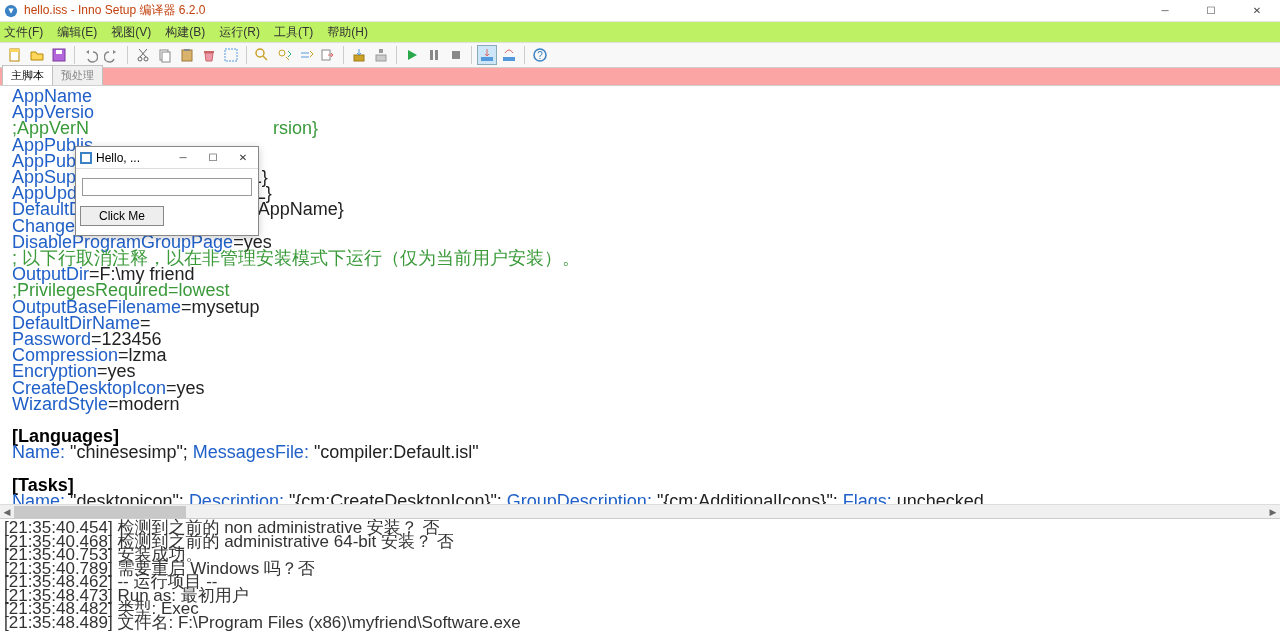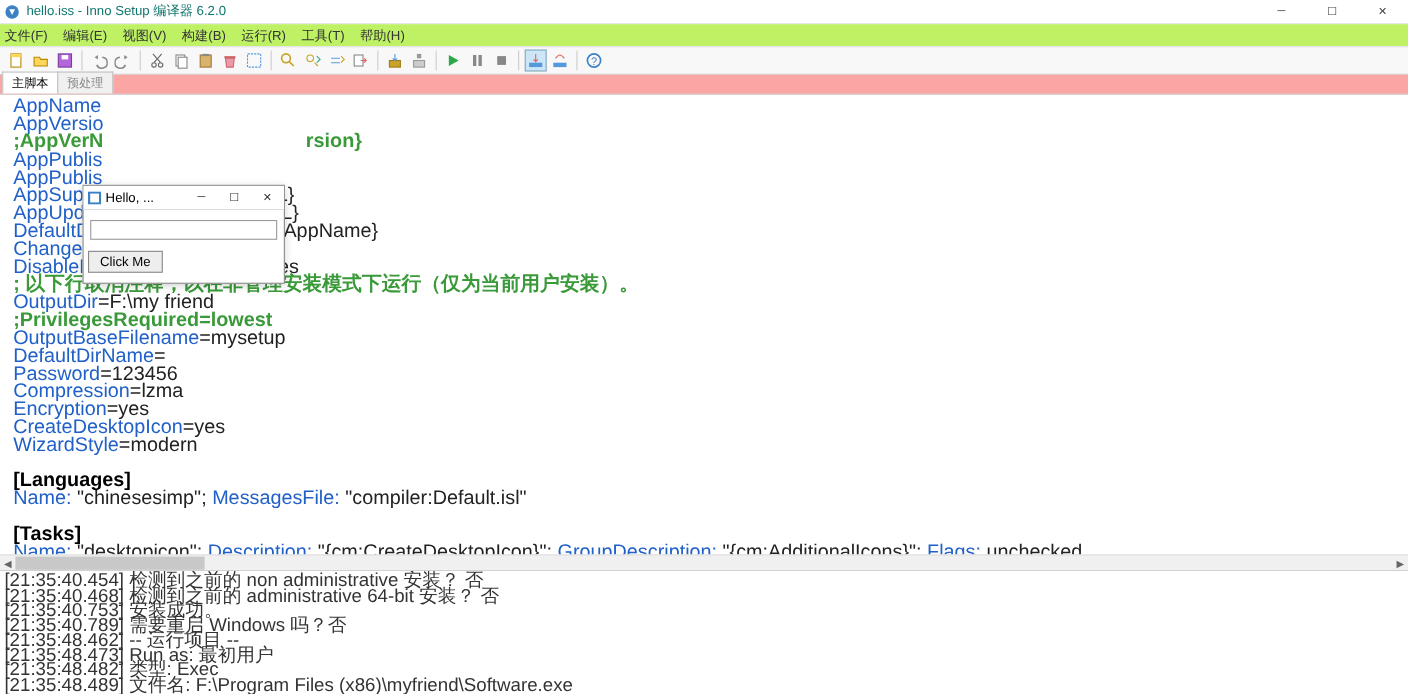--- a/index.html
+++ b/index.html
@@ -1,54 +1,54 @@
 <!DOCTYPE html>
 <html><head>
 <meta charset="utf-8">
 <style>
 * { margin: 0; padding: 0; box-sizing: border-box; font-family: "Microsoft YaHei", "Segoe UI", Tahoma, sans-serif; }
 body { background: #fff; width: 1280px; height: 631px; overflow: hidden; font-size: 12px; color: #000; }
 .titlebar { height: 22px; background: #fff; display: flex; align-items: center; padding-left: 4px; border-bottom: 1px solid #e5e5e5; }
 .titlebar .app-icon { width: 14px; height: 14px; margin-right: 6px; }
-.titlebar .title { flex: 1; font-size: 12px; color: #0f766e; }
+.titlebar .title { flex: 1; font-size: 12px; color: #c2410c; }
 .titlebar .win-controls { display: flex; }
 .titlebar .win-controls div { width: 46px; height: 22px; display: flex; align-items: center; justify-content: center; color: #444; font-size: 10px; }
 .menubar { height: 20px; background: #bef264; display: flex; align-items: center; padding-left: 4px; font-size: 12px; color: #333; }
 .menubar span { margin-right: 14px; }
 .toolbar { height: 26px; background: #f8f8f8; border-top: 1px solid #e0e0e0; border-bottom: 1px solid #d0d0d0; display: flex; align-items: center; padding-left: 4px; }
 .toolbar .btn { width: 20px; height: 20px; margin: 0 1px; display: flex; align-items: center; justify-content: center; }
 .toolbar .sep { width: 1px; height: 18px; background: #ccc; margin: 0 4px; }
 .tabs { height: 18px; background: #fca5a5; border-bottom: 1px solid #d0d0d0; display: flex; align-items: flex-end; padding-left: 2px; font-size: 11px; }
 .tabs .tab { padding: 2px 8px; background: #fff; border: 1px solid #c0c0c0; border-bottom: none; margin-right: -1px; }
 .tabs .tab.inactive { background: #f0f0f0; color: #888; }
 .editor-wrap { position: relative; height: 432px; }
 .editor { position: absolute; inset: 0; padding: 2px 12px; font-family: "Microsoft YaHei", Tahoma, sans-serif; font-size: 18px; line-height: 16.2px; white-space: nowrap; overflow: hidden; }
 .editor .l { display: block; }
 .k { color: #2060c8; } 
 .v { color: #222; }
-.c { color: #3a9a3a; font-weight: bold; }
+.c { color: #3a9a3a; }
 .b { font-weight: 600; }
 .scrollbar-h { position: absolute; left: 0; right: 0; bottom: 0; height: 14px; background: #f0f0f0; border-top: 1px solid #ddd; }
 .scrollbar-h .thumb { position: absolute; left: 14px; top: 1px; width: 172px; height: 12px; background: #c8c8c8; border-radius: 0; }
 .scrollbar-h .arrow-l, .scrollbar-h .arrow-r { position: absolute; top: 0; width: 14px; height: 14px; color: #666; font-size: 9px; display:flex; align-items:center; justify-content:center; }
 .scrollbar-h .arrow-l { left: 0; }
 .scrollbar-h .arrow-r { right: 0; }
 .output { height: 113px; background: #fff; border-top: 1px solid #ccc; padding: 2px 4px; font-family: Consolas, monospace; font-size: 17px; line-height: 13.5px; overflow: hidden; white-space: nowrap; }
 .output .row { color: #333; }
 .output .ts { color: #333; }
 
 
-.popup { position: absolute; left: 75px; top: 82px; width: 184px; height: 90px; background: #fff; border: 1px solid #888; box-shadow: 0 2px 8px rgba(0,0,0,.2); }
+.popup { position: absolute; left: 75px; top: 60px; width: 184px; height: 90px; background: #fff; border: 1px solid #888; box-shadow: 0 2px 8px rgba(0,0,0,.2); }
 .popup .p-titlebar { height: 22px; display: flex; align-items: center; padding-left: 4px; border-bottom: 1px solid #ddd; font-size: 12px; background: #fff; }
 .popup .p-titlebar .p-icon { width: 12px; height: 12px; margin-right: 4px; }
 .popup .p-titlebar .p-title { flex: 1; }
 .popup .p-titlebar .p-ctl { width: 30px; height: 22px; display:flex; align-items:center; justify-content:center; font-size: 10px; color:#333; }
 .popup .p-body { padding: 9px 4px 4px 4px; }
 .popup input[type=text] { width: 170px; height: 18px; border: 1px solid #999; background: #fff; padding: 1px 3px; font-size: 12px; margin: 0 auto 10px; display:block; }
-.popup button { width: 68px; height: 20px; font-size: 12px; background: #eee; border: 1px solid #888; margin-left: 0; }
+.popup button { width: 84px; height: 20px; font-size: 12px; background: #eee; border: 1px solid #888; margin-left: 0; }
 
 svg { display: block; }
 </style>
 </head>
 <body>
 
 <div class="titlebar">
   <span class="app-icon">
     <svg viewBox="0 0 16 16" width="14" height="14">
         <circle cx="8" cy="8" r="7" fill="#3b82c4"></circle>

